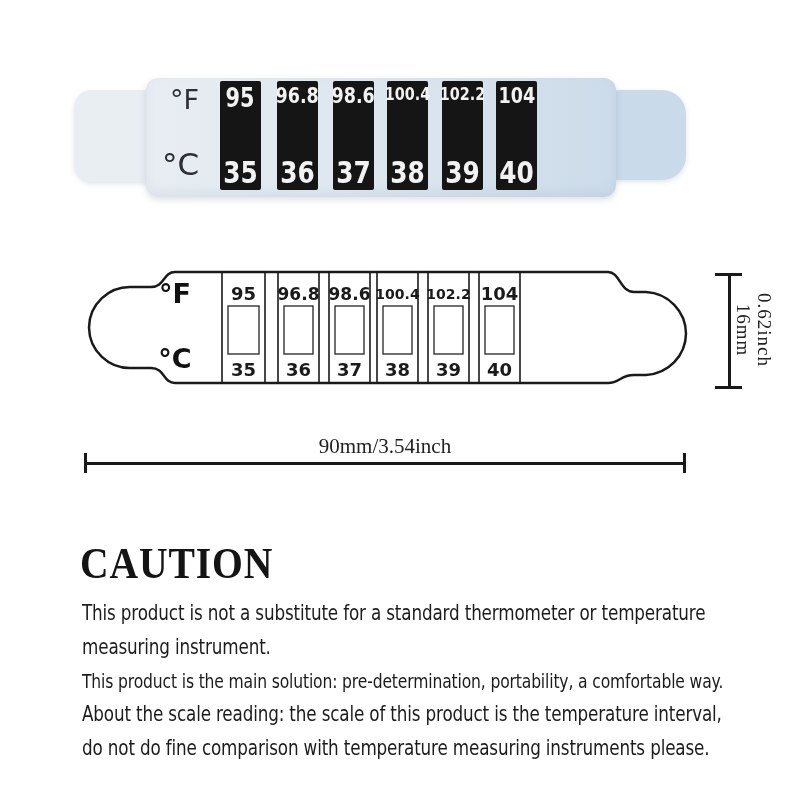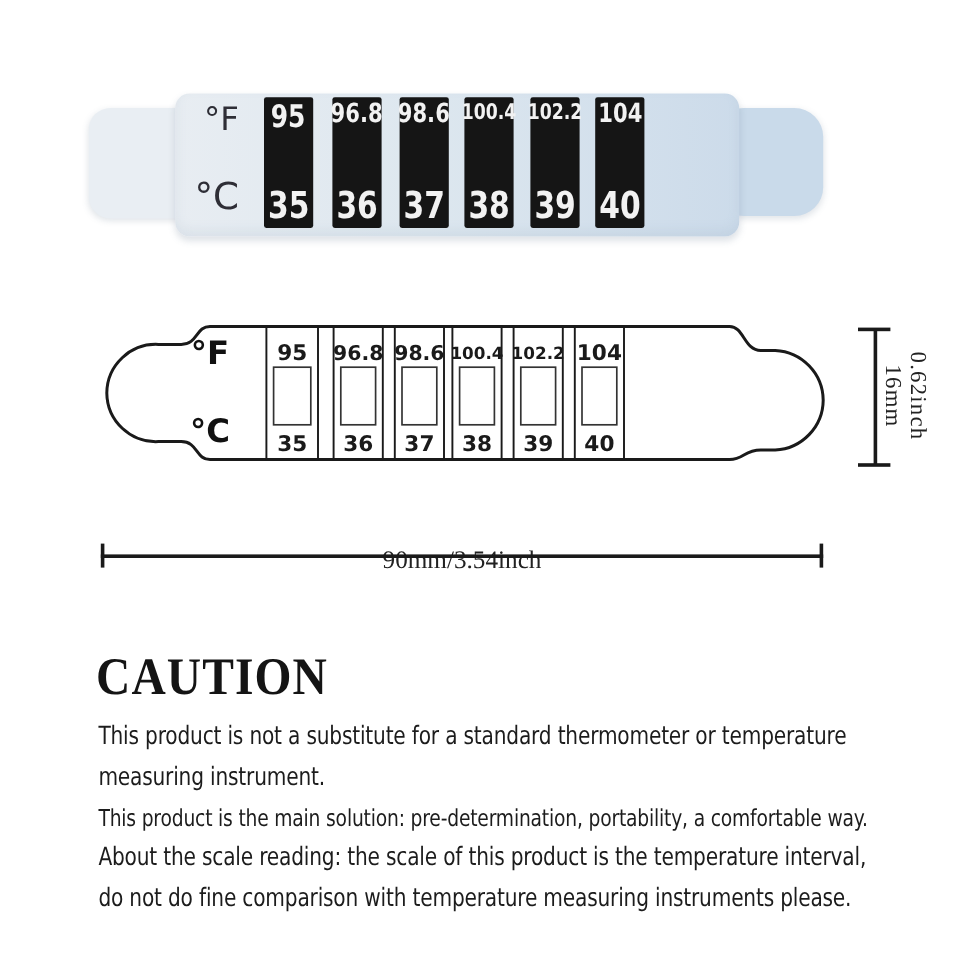--- a/index.html
+++ b/index.html
@@ -37,21 +37,21 @@
 
   
   .dim{background:#1a1a1a;position:absolute;}
   #hdim-line{left:728px;top:274px;width:2.5px;height:114px;}
   #hdim-cap-t{left:715px;top:273px;width:27px;height:2.5px;}
   #hdim-cap-b{left:715px;top:386px;width:27px;height:2.5px;}
   #hdim-text{position:absolute;left:754px;top:330px;transform:translate(-50%,-50%) rotate(90deg);
              font-family:"Liberation Serif","DejaVu Serif",serif;font-size:19px;color:#222;
              text-align:center;line-height:21px;letter-spacing:1px;white-space:nowrap;}
   #wdim-label{position:absolute;left:84px;top:434px;width:602px;text-align:center;
-              font-family:"Liberation Serif","DejaVu Serif",serif;font-size:21px;color:#222;margin-top:20px;}
+              font-family:"Liberation Serif","DejaVu Serif",serif;font-size:21px;color:#222;}
   #wdim-line{left:84px;top:462px;width:602px;height:2.5px;}
   #wdim-cap-l{left:84px;top:453px;width:2.5px;height:20px;}
   #wdim-cap-r{left:683px;top:453px;width:2.5px;height:20px;}
 
   
   #caution-title{position:absolute;left:80px;top:538px;font-family:"Liberation Serif","DejaVu Serif",serif;
                  font-weight:bold;font-size:44px;letter-spacing:1px;color:#141414;
                  transform:scaleX(0.9);transform-origin:0 50%;white-space:nowrap;}
   #caution-text{position:absolute;left:82px;top:597px;color:#1c1c1c;}
   .cline{height:33.8px;line-height:33.8px;font-size:21px;letter-spacing:-0.2px;

